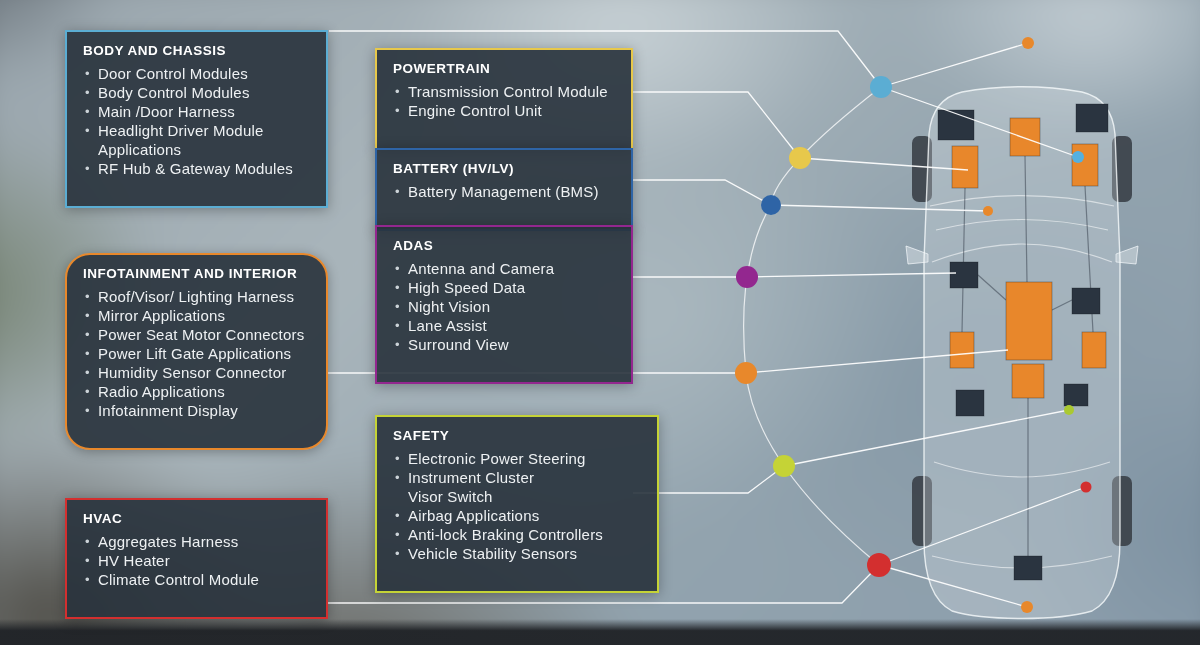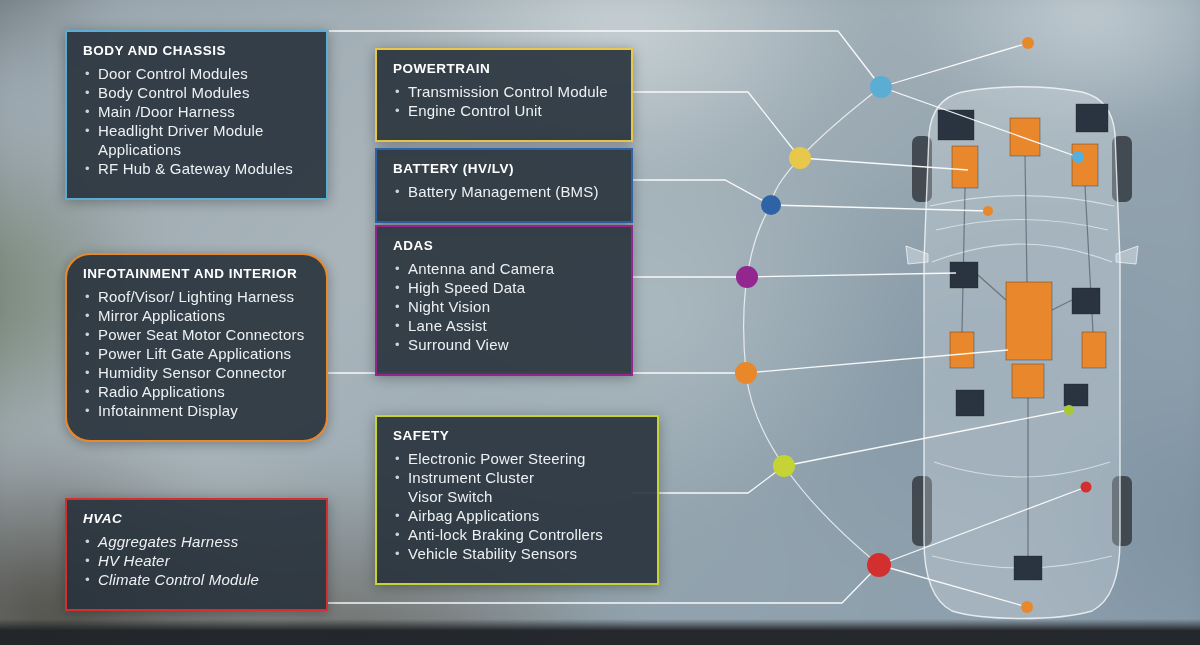--- a/index.html
+++ b/index.html
@@ -24,21 +24,21 @@
   }
   .bg-bottom {
     position:absolute; left:0; right:0; bottom:0; height:26px;
     background:linear-gradient(to top, rgba(33,36,40,0.97) 55%, rgba(33,36,40,0));
   }
   
   .category-box {
     position:absolute; box-sizing:border-box;
     background:rgba(40,50,60,0.9);
     border:2px solid #888;
-    padding:11px 16px 20px 16px;
+    padding:11px 16px 28px 16px;
     box-shadow:0 2px 12px rgba(0,0,0,0.3);
     z-index:3;
   }
   .category-title {
     margin:0 0 6px 0; font-size:13.5px; font-weight:700;
     color:#ffffff; letter-spacing:0.5px;
   }
   .category-items { list-style:none; margin:0; padding:0; }
   .category-items li {
     position:relative; padding-left:15px;
@@ -212,21 +212,21 @@
     <ul class="category-items">
       <li>Electronic Power Steering</li>
       <li>Instrument Cluster
 Visor Switch</li>
       <li>Airbag Applications</li>
       <li>Anti-lock Braking Controllers</li>
       <li>Vehicle Stability Sensors</li>
     </ul>
   </div>
 
-  <div class="category-box cat-hvac" style="border-color: rgb(211, 47, 47); font-style: italic;">
+  <div class="category-box cat-hvac" style="border-color: rgb(211, 47, 47);">
     <h2 class="category-title">HVAC</h2>
     <ul class="category-items">
       <li>Aggregates Harness</li>
       <li>HV Heater</li>
       <li>Climate Control Module</li>
     </ul>
   </div>
 
 </div>
 

